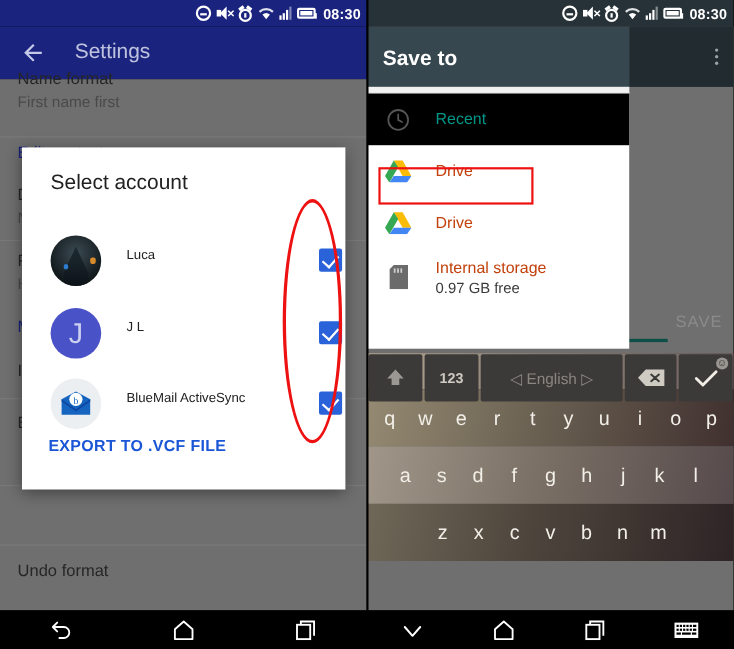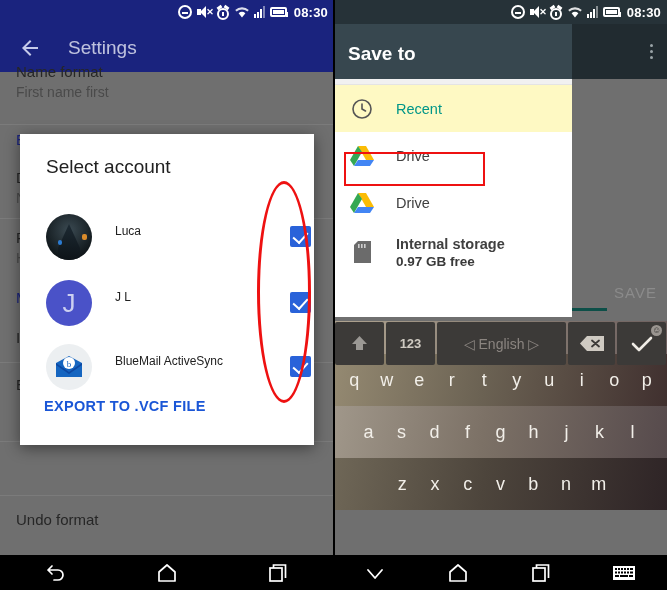--- a/index.html
+++ b/index.html
@@ -135,26 +135,26 @@
     display:flex; align-items:center; justify-content:flex-end; padding-right:14px;
   }
   #saveto-title { color:#fff; font-size:19px; margin-left:14px; font-weight:bold; }
   .kebab i { display:block; width:3.5px; height:3.5px; border-radius:50%; background:#9aa3a7; margin:2.5px 0;}
 
   #saveto-sheet {
     position:absolute; top:79px; left:0; width:238px; height:238px; background:#fff;
   }
   #saveto-sheet .strip { height:6px; background:#f1f1f1; border-bottom:1px solid #e4e4e4;}
   .st-row { position:relative; height:47px; display:flex; align-items:center; }
-  .st-row.recent { background:#fef9c3; }
+  .st-row.recent { background:#000000; }
   .st-ico { width:44px; display:flex; align-items:center; justify-content:center; margin-left:6px;}
-  .st-lbl { font-size:14.5px; color:#404040; margin-left:12px; }
+  .st-lbl { font-size:14.5px; color:#c2410c; margin-left:12px; }
   .st-lbl.teal { color:#009688; }
   .st-sub { font-size:13.5px; color:#3a3a3a; margin-left:12px; margin-top:2px;}
-  .st-two { flex-direction:column; align-items:flex-start; justify-content:center;font-weight:bold; }
+  .st-two { flex-direction:column; align-items:flex-start; justify-content:center; }
   .st-two .wrap { display:flex; align-items:center; width:100%;}
 
   #downloads-highlight {
     position:absolute; left:10px; top:152px; width:141px; height:34px;
     border:2.5px solid #ee1111;
   }
 
   
   #save-btn-ghost {
     position:absolute; left:280px; top:284px; font-size:15px; color:#8b8b8b; letter-spacing:1px;

